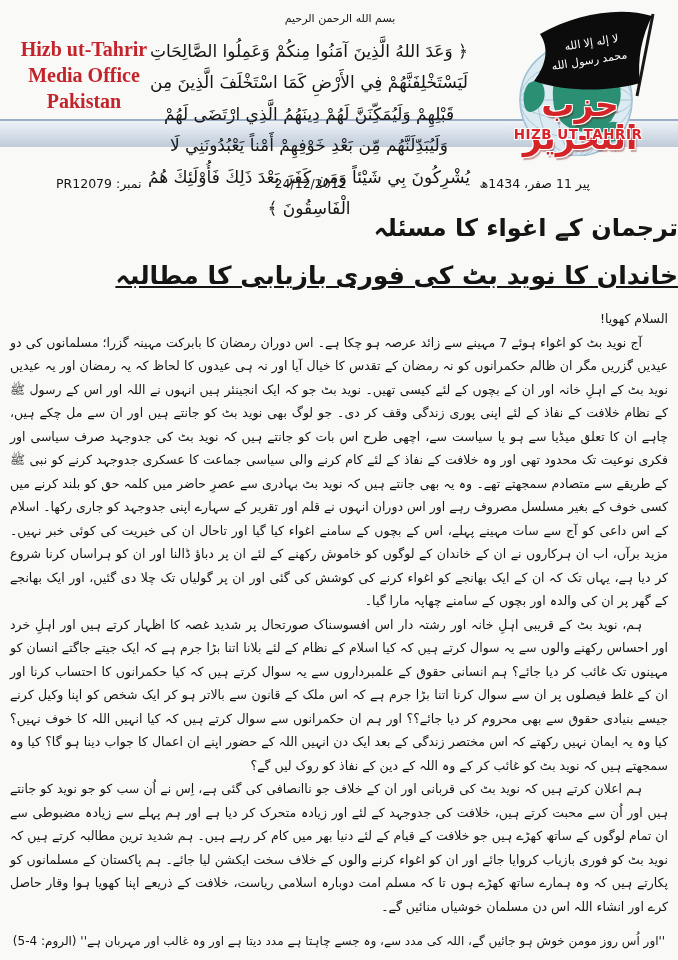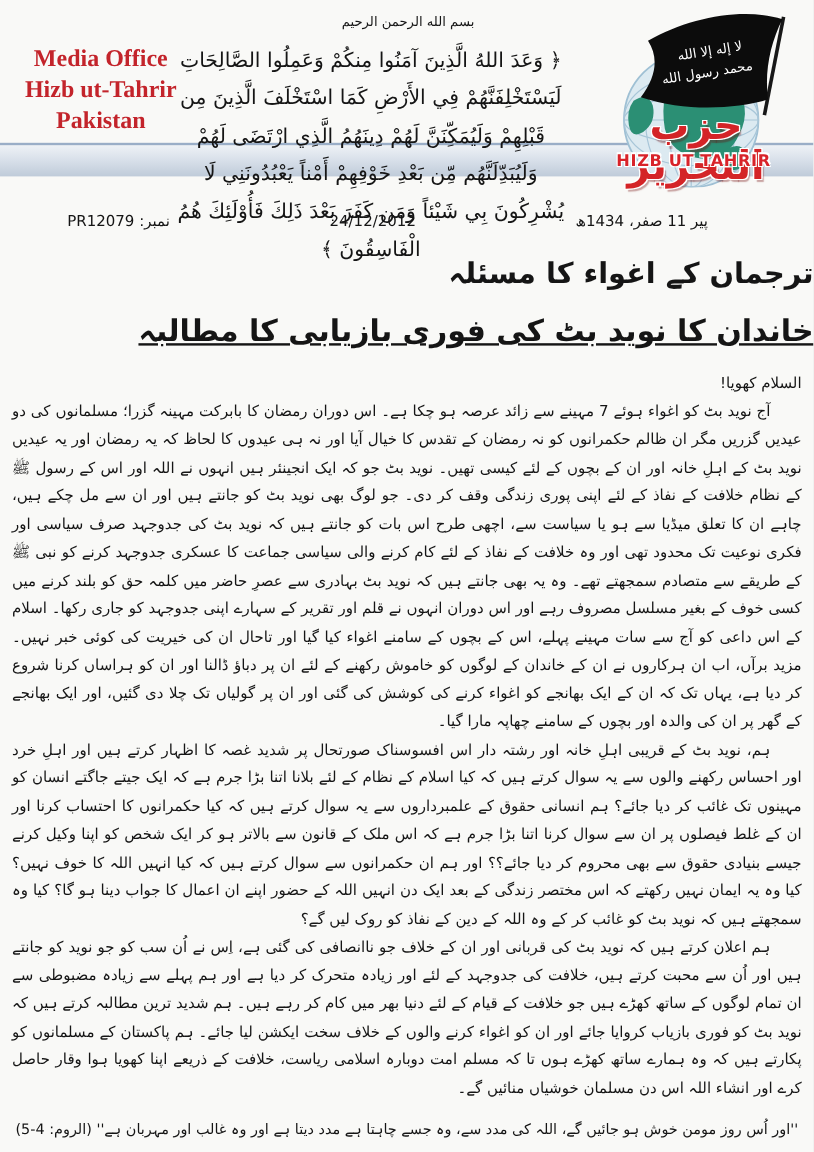--- a/index.html
+++ b/index.html
@@ -48,22 +48,22 @@
 </style>
 </head>
 <body>
 
 <div class="page">
 
   <div class="header">
     <div class="band"></div>
 
     <div class="office">
+      <div>Hizb ut-Tahrir</div>
       <div>Media Office</div>
-      <div>Hizb ut-Tahrir</div>
       <div>Pakistan</div>
     </div>
 
     <div class="bismillah">بسم الله الرحمن الرحيم</div>
     <div class="quran">﴿ وَعَدَ اللهُ الَّذِينَ آمَنُوا مِنكُمْ وَعَمِلُوا الصَّالِحَاتِ لَيَسْتَخْلِفَنَّهُمْ فِي الأَرْضِ كَمَا اسْتَخْلَفَ الَّذِينَ مِن قَبْلِهِمْ وَلَيُمَكِّنَنَّ لَهُمْ دِينَهُمُ الَّذِي ارْتَضَى لَهُمْ وَلَيُبَدِّلَنَّهُم مِّن بَعْدِ خَوْفِهِمْ أَمْناً يَعْبُدُونَنِي لَا يُشْرِكُونَ بِي شَيْئاً وَمَن كَفَرَ بَعْدَ ذَلِكَ فَأُوْلَئِكَ هُمُ الْفَاسِقُونَ ﴾</div>
 
     <div class="logo">
       <svg width="198" height="152" viewBox="0 0 198 152">
 
         <circle cx="96" cy="96" r="56" fill="#dceaf1" stroke="#9fc0d4" stroke-width="1.5"></circle>

